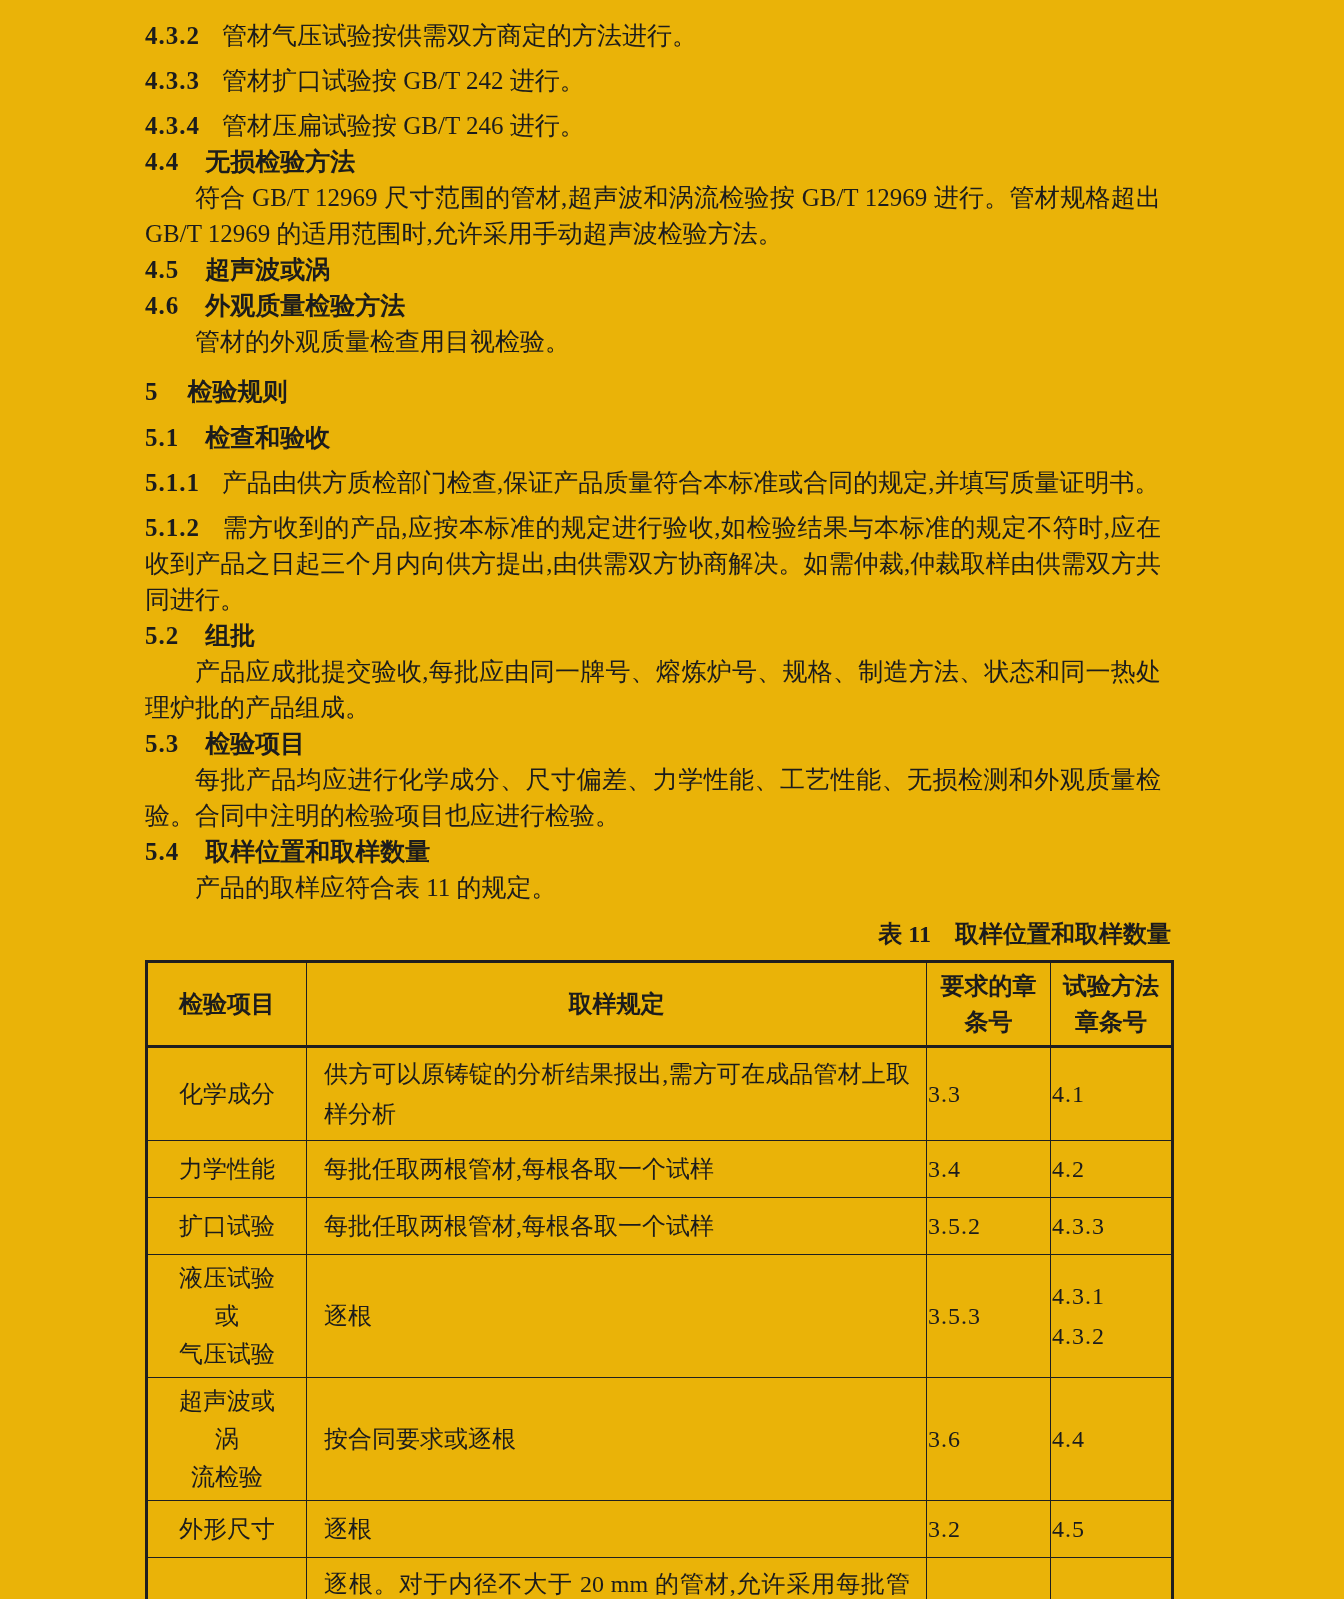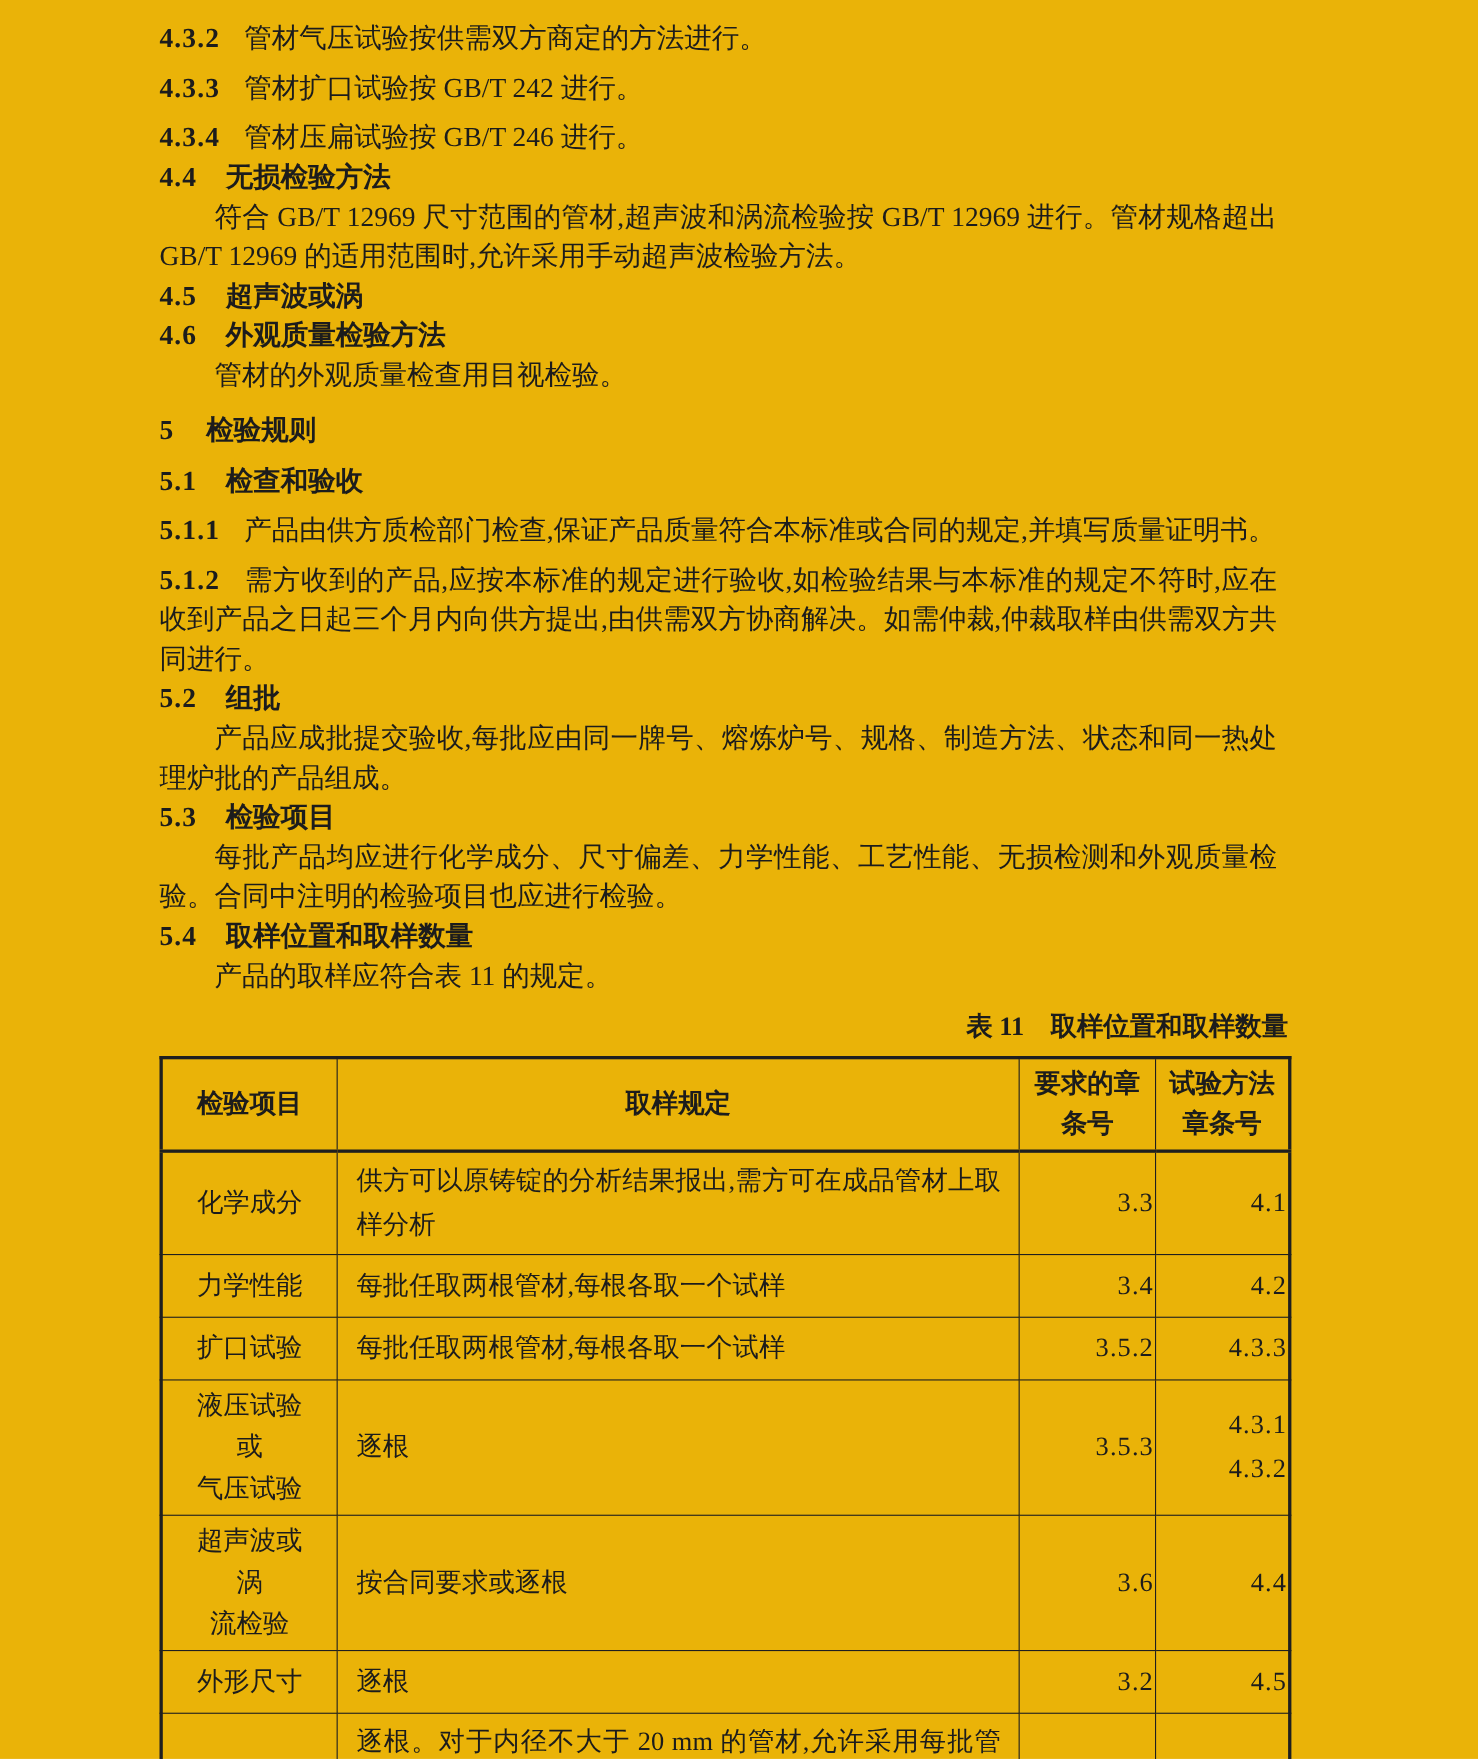--- a/index.html
+++ b/index.html
@@ -64,21 +64,21 @@
     white-space:pre-line;
     line-height:38px;
     padding:4px 22px;
   }
   td.c-rule{
     text-align:justify;
     padding:6px 16px 6px 17px;
     line-height:40px;
   }
   td.c-num{
-    text-align:right;
+    text-align:left;
     white-space:pre-line;
     line-height:40px;
     letter-spacing:1px;
   }
   tr.r-s td{ height:44px; }
   tr.r-m td{ height:72px; }
   tr.r-l td{ height:98px; }
 </style>
 </head>
 <body>

